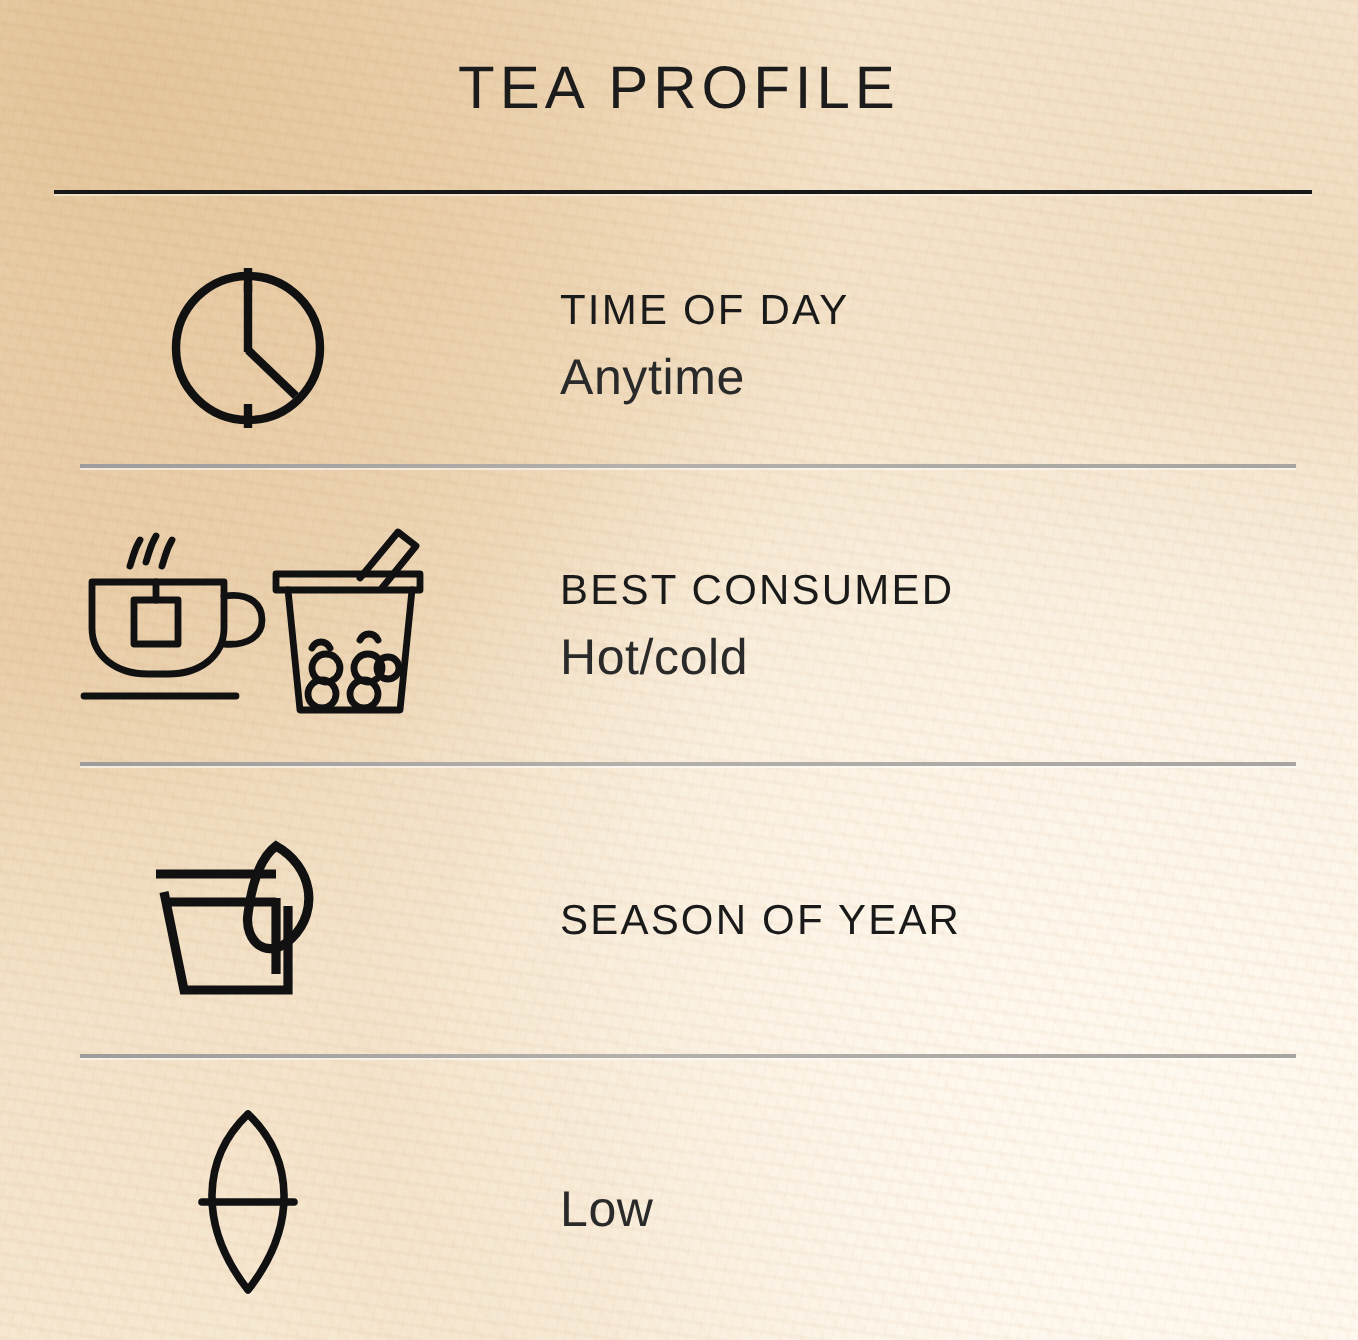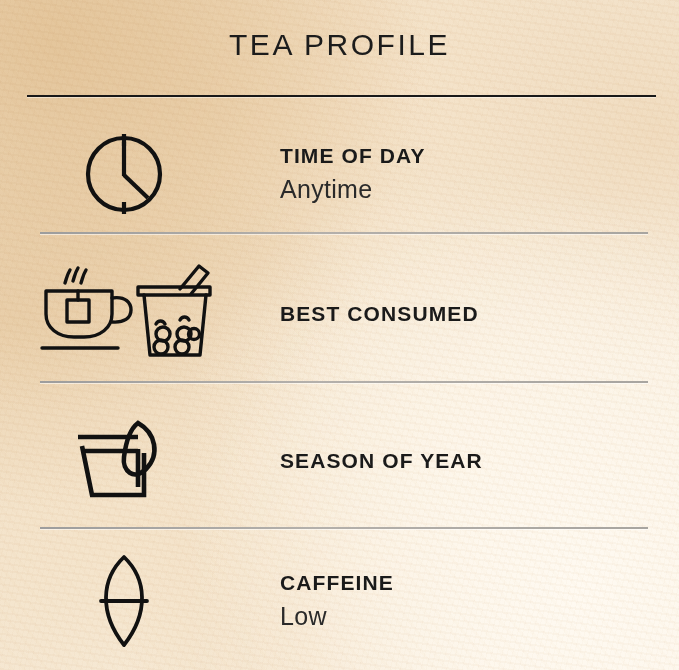--- a/index.html
+++ b/index.html
@@ -85,21 +85,21 @@
     flex: 0 0 248px;
   }
   .row-text {
     flex: 1 1 auto;
     padding-left: 32px;
   }
   .row-title {
     font-size: 21px;
     letter-spacing: 1.1px;
     color: #1a1a1a;
-    font-weight: 700;
+    font-weight: 400;
     line-height: 1.1;
     white-space: nowrap;
   }
   .row-sub {
     margin-top: 9px;
     font-size: 25px;
     letter-spacing: 0.3px;
     color: #2a2a2a;
     font-weight: 300;
     line-height: 1.1;
@@ -185,20 +185,21 @@
           <circle cx="129" cy="76" r="7"></circle>
           <circle cx="150" cy="76" r="7"></circle>
           <circle cx="160" cy="76" r="5.5"></circle>
           <circle cx="127" cy="89" r="7"></circle>
           <circle cx="148" cy="89" r="7"></circle>
         </g>
       </svg>
     </div>
     <div class="row-text">
       <div class="row-title">BEST CONSUMED</div>
+      <div class="row-sub">Hot/cold</div>
     </div>
   </div>
 
   <div class="divider divider-2"></div>
 
   <div class="row row-3">
     <div class="row-icon">
       <svg width="104" height="92" viewBox="0 0 104 92" aria-hidden="true">
         <g fill="none" stroke="#111111" stroke-width="4.6" stroke-linecap="butt" stroke-linejoin="miter">
 
@@ -223,17 +224,16 @@
   <div class="row row-4">
     <div class="row-icon">
       <svg width="70" height="100" viewBox="0 0 70 100" aria-hidden="true">
         <g fill="none" stroke="#111111" stroke-width="3.8" stroke-linecap="round" stroke-linejoin="round">
           <path d="M35 6 C58 28 60 62 35 94 C10 62 12 28 35 6 Z"></path>
           <path d="M12 50 L58 50"></path>
         </g>
       </svg>
     </div>
     <div class="row-text">
-      <div class="row-title">CAFFEINE</div>
       <div class="row-sub">Low</div>
     </div>
   </div>
 </div>
 
 </body></html>

